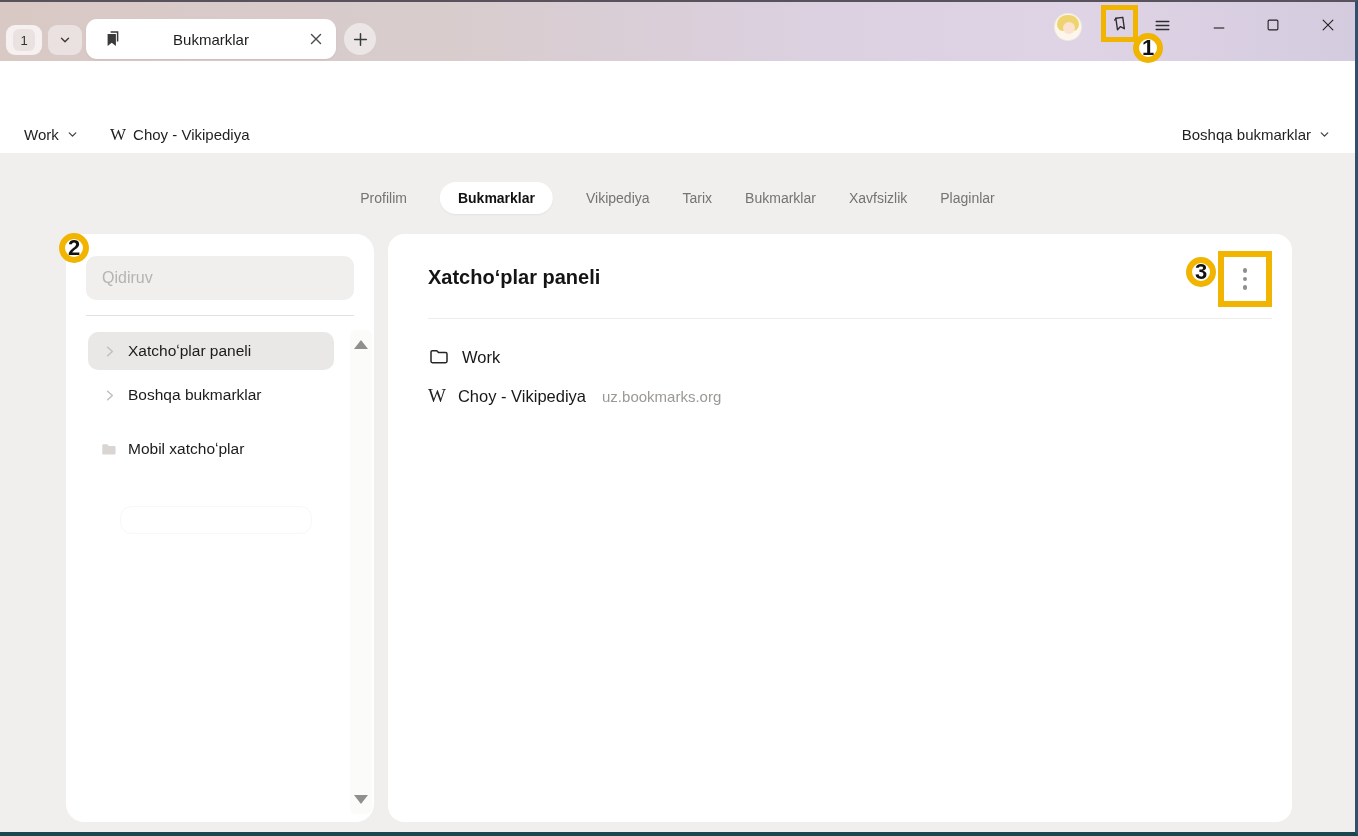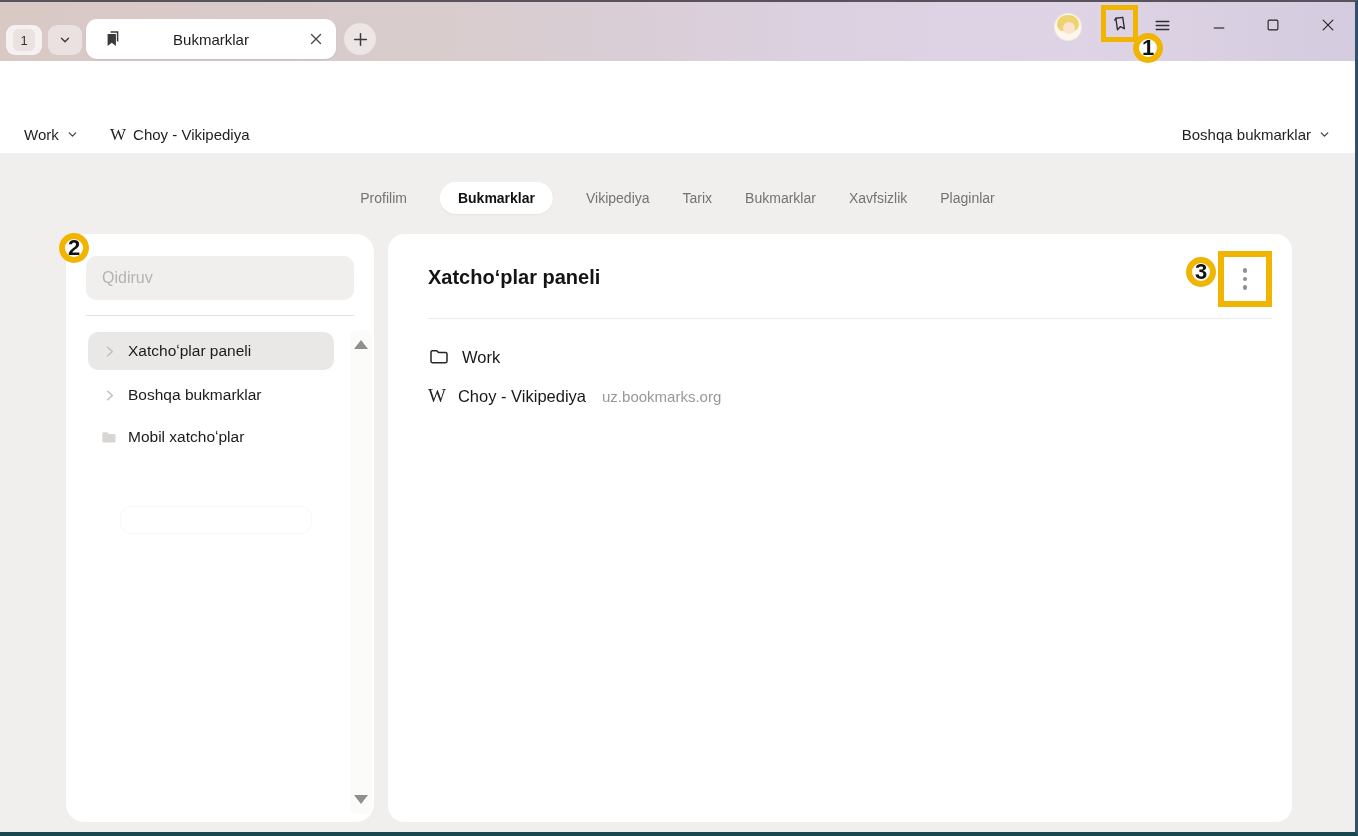--- a/index.html
+++ b/index.html
@@ -68,21 +68,21 @@
   .sidebar { left:66px; width:308px; height:588px;border-radius:18px; }
   .search { position:absolute; left:20px; top:22px; width:268px; height:44px; background:#f0efee;
     border:none; border-radius:10px; padding:0 16px; font-size:16px; color:#333;
     font-family:"Liberation Sans",sans-serif; outline:none; }
   .search::placeholder { color:#b6b3b0; }
   .side-divider { position:absolute; left:20px; top:81px; width:268px; height:1px; background:#e3e1df; }
   .side-item { position:absolute; left:22px; width:246px; height:38px; border-radius:10px;
     display:flex; align-items:center; font-size:15.5px; color:#1b1b1b; }
   .side-item .lead { width:18px; height:18px; margin-left:12px; margin-right:10px; display:flex; align-items:center; justify-content:center;}
   .side-item.sel { background:#e9e8e7; }
-  .si-0 { top:98px; } .si-1 { top:142px; } .si-2 { top:184px; }
+  .si-0 { top:98px; } .si-1 { top:142px; } .si-2 { top:196px; }
   .ghost-row { position:absolute; left:54px; top:272px; width:192px; height:28px; border-radius:12px;
     box-shadow:0 0 0 1px rgba(120,110,105,0.05) inset; }
   .scroll-track { position:absolute; right:2px; top:96px; width:22px; height:484px; background:#fbfbfa; border-radius:6px; }
   .scroll-arrow { position:absolute; left:4px; width:0; height:0; border-left:7px solid transparent; border-right:7px solid transparent; }
   .scroll-up { top:10px; border-bottom:9px solid #8f8f8f; }
   .scroll-down { bottom:10px; border-top:9px solid #8f8f8f; }
   .mainpanel { left:388px; width:904px; height:588px; }
   .panel-title { position:absolute; left:40px; top:32px; font-size:20px; font-weight:700; color:#141414; }
   .hl-box-3 { position:absolute; left:830px; top:17px; width:54px; height:56px;
     border:6px solid var(--highlight,#f1b400); display:flex; align-items:center; justify-content:center; }

